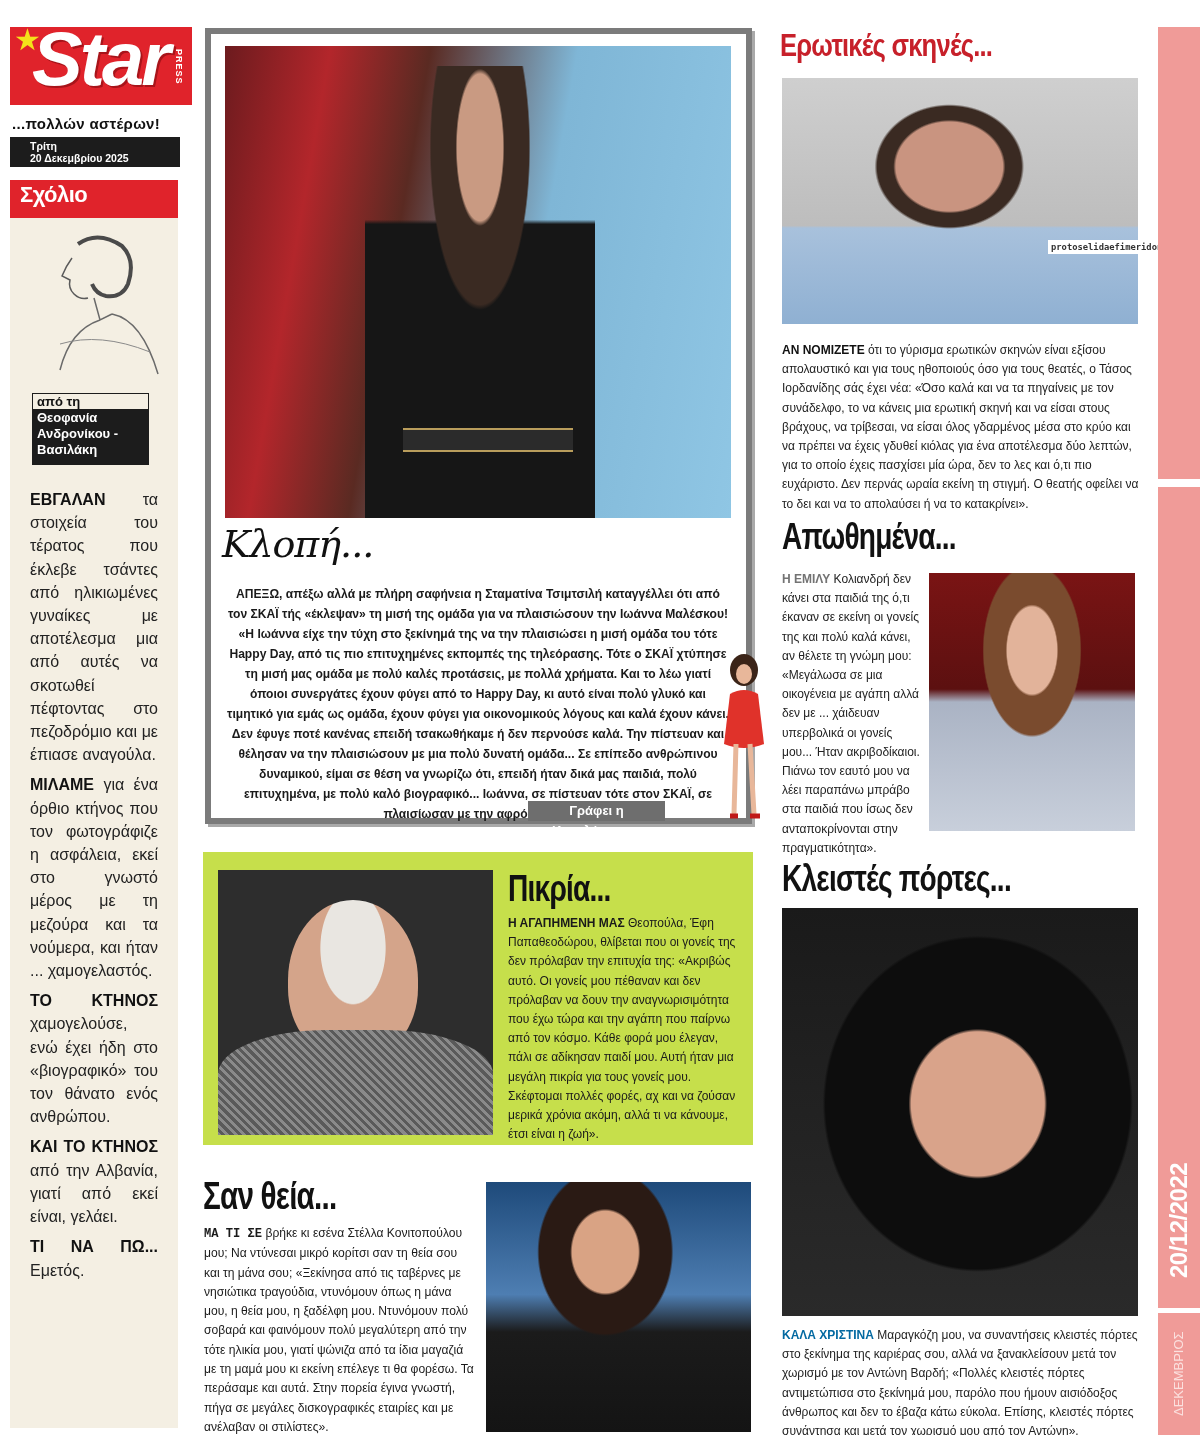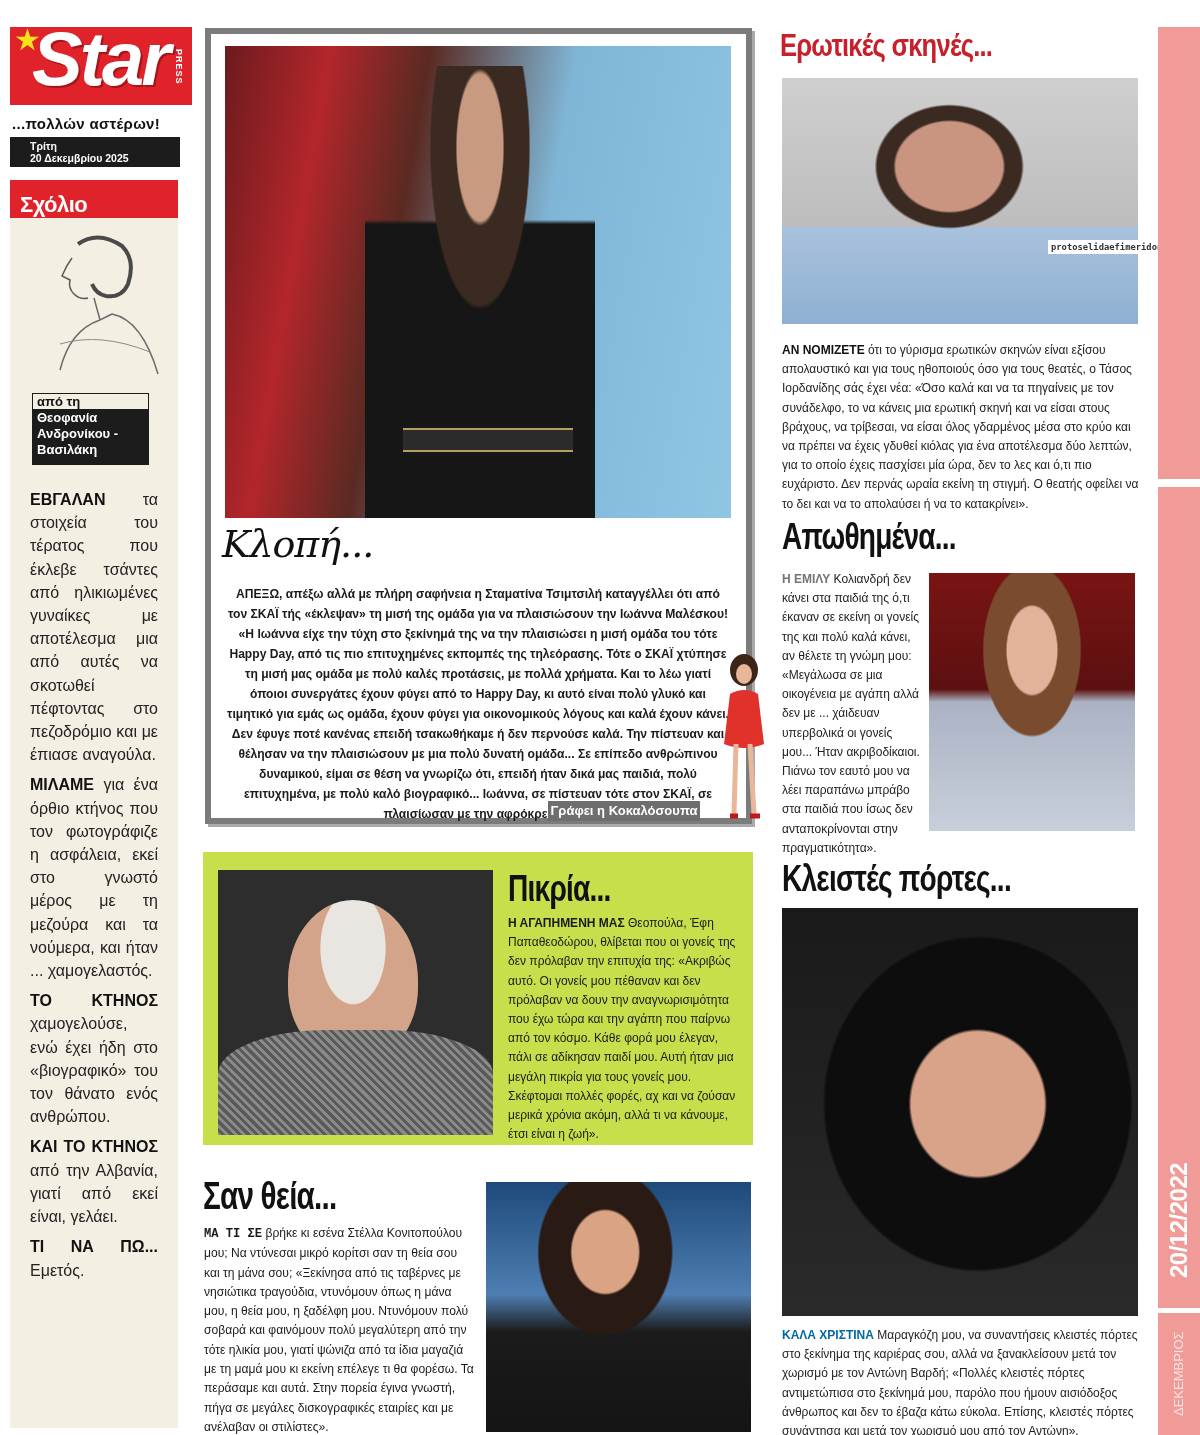--- a/index.html
+++ b/index.html
@@ -11,21 +11,21 @@
   .logo { left: 10px; top: 27px; width: 182px; height: 78px; background: #e0232b; }
   .logo .star-glyph { position: absolute; left: 4px; top: -2px; font-size: 30px; color: #f4e21a; line-height: 1; }
   .logo .brand { position: absolute; left: 22px; top: -6px; font-size: 76px; font-weight: 900; font-style: italic;
                  color: #fff; letter-spacing: -3px; line-height: 1; text-shadow: 2px 2px 0 #a8141a; }
   .logo .press { position: absolute; right: 8px; top: 22px; writing-mode: vertical-rl; font-size: 9px; font-weight: 700;
                  color: #fff; letter-spacing: 1px; }
   .tagline { left: 12px; top: 115px; font-size: 15px; font-weight: 700; color: #111; letter-spacing: 0.3px; }
   .datebar { left: 10px; top: 137px; width: 170px; height: 30px; background: #1c1c1c; color: #fff; font-size: 10.5px;
              font-weight: 700; padding: 3px 20px; line-height: 12px; }
   .comment-head { left: 10px; top: 180px; width: 168px; height: 38px; background: #e0232b; color: #fff;
-                  font-size: 22px; font-weight: 700; padding: 12px 10px; letter-spacing: -0.5px; }
+                  font-size: 22px; font-weight: 700; padding: 2px 10px; letter-spacing: -0.5px; }
   .comment-col { left: 10px; top: 218px; width: 168px; height: 1210px; background: #f4efe3; }
   .sketch { left: 20px; top: 224px; width: 148px; height: 168px; }
   .author-box { left: 32px; top: 393px; width: 117px; height: 72px; background: #1c1c1c; border: 1px solid #1c1c1c; }
   .author-box .lead { display: block; background: #f4efe3; color: #111; font-size: 13px; font-weight: 700; padding: 0 4px; line-height: 15px; }
   .author-box .name { display: block; color: #fff; font-size: 13px; font-weight: 700; padding: 1px 4px; line-height: 16px; }
   .comment-text { left: 30px; top: 488px; width: 128px; font-size: 16px; line-height: 23.2px; color: #222;
                   text-align: justify; }
   .comment-text p { margin-bottom: 7px; }
   .comment-text b { font-weight: 700; color: #111; }
 
@@ -36,21 +36,21 @@
                    background: linear-gradient(100deg, #6c1b1e 0%, #b3262b 18%, #5a2a22 35%, #7fb6d6 60%, #8fc6e4 100%); overflow: hidden; }
   .feature-photo .woman { position: absolute; left: 140px; top: 20px; width: 230px; height: 452px;
                           background: radial-gradient(ellipse at 50% 18%, #c99a82 0 14%, #3a2a22 15% 30%, transparent 31%),
                                       linear-gradient(180deg, transparent 0 34%, #161616 35% 100%); }
   .feature-photo .belt { position: absolute; left: 178px; top: 382px; width: 170px; height: 24px; background: #2b2b2b;
                          border-top: 2px solid #b99d5c; border-bottom: 2px solid #b99d5c; }
   .feature-title { left: 222px; top: 522px; font-family: "DejaVu Serif", serif; font-style: italic; font-size: 38px;
                    color: #111; letter-spacing: -1px; }
   .feature-text { left: 226px; top: 584px; width: 504px; font-size: 12.1px; line-height: 20px; font-weight: 700;
                   color: #1a1a1a; text-align: center; }
-  .byline { left: 548px; top: 801px; width: 152px; height: 20px; background: #6e6e6e; color: #fff; font-size: 13px;
+  .byline { left: 528px; top: 801px; width: 137px; height: 20px; background: #6e6e6e; color: #fff; font-size: 13px;
             font-weight: 700; text-align: center; line-height: 20px; }
   .cartoon { left: 718px; top: 650px; width: 52px; height: 190px; }
 
   
   .green-box { left: 203px; top: 852px; width: 550px; height: 293px; background: #c6df4b; }
   .green-photo { left: 218px; top: 870px; width: 275px; height: 265px; background: #2d2d2d; overflow: hidden; }
   .green-photo .face { position: absolute; left: 70px; top: 30px; width: 130px; height: 160px; border-radius: 50% 50% 45% 45%;
                        background: radial-gradient(ellipse at 50% 30%, #e9e6e1 0 35%, #d4a48a 36% 100%); }
   .green-photo .fur { position: absolute; left: 0; top: 160px; width: 275px; height: 110px;
                       background: repeating-linear-gradient(45deg, #5a5a5a 0 3px, #8a8a8a 3px 6px); border-radius: 40% 40% 0 0; }

